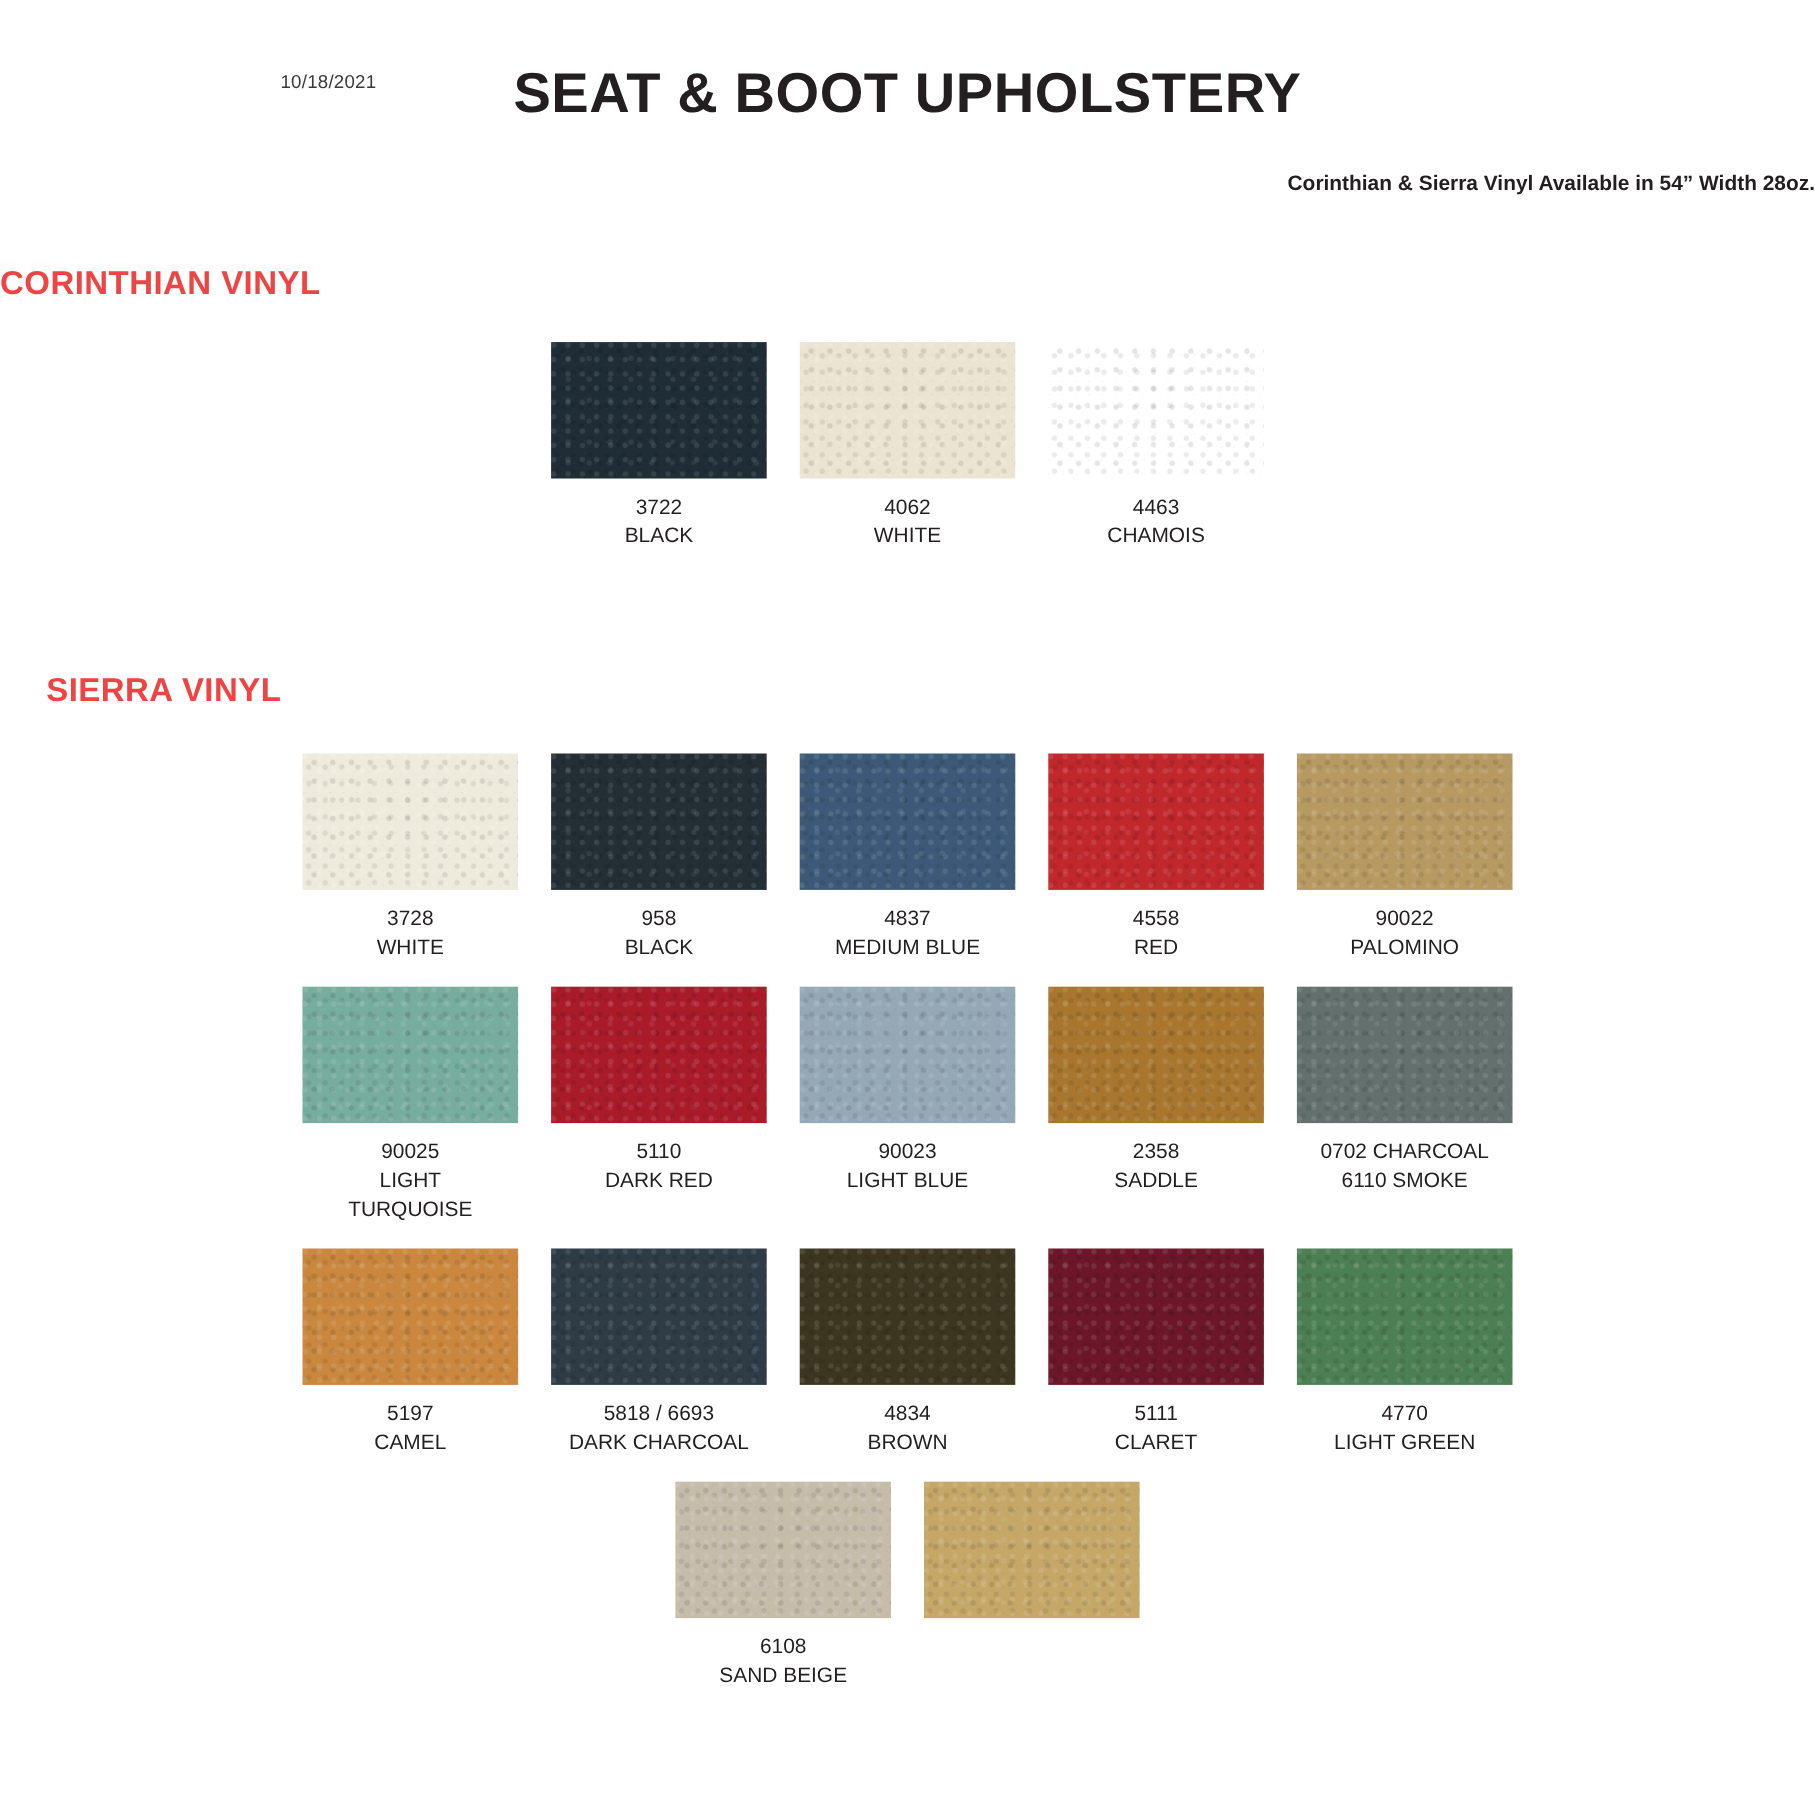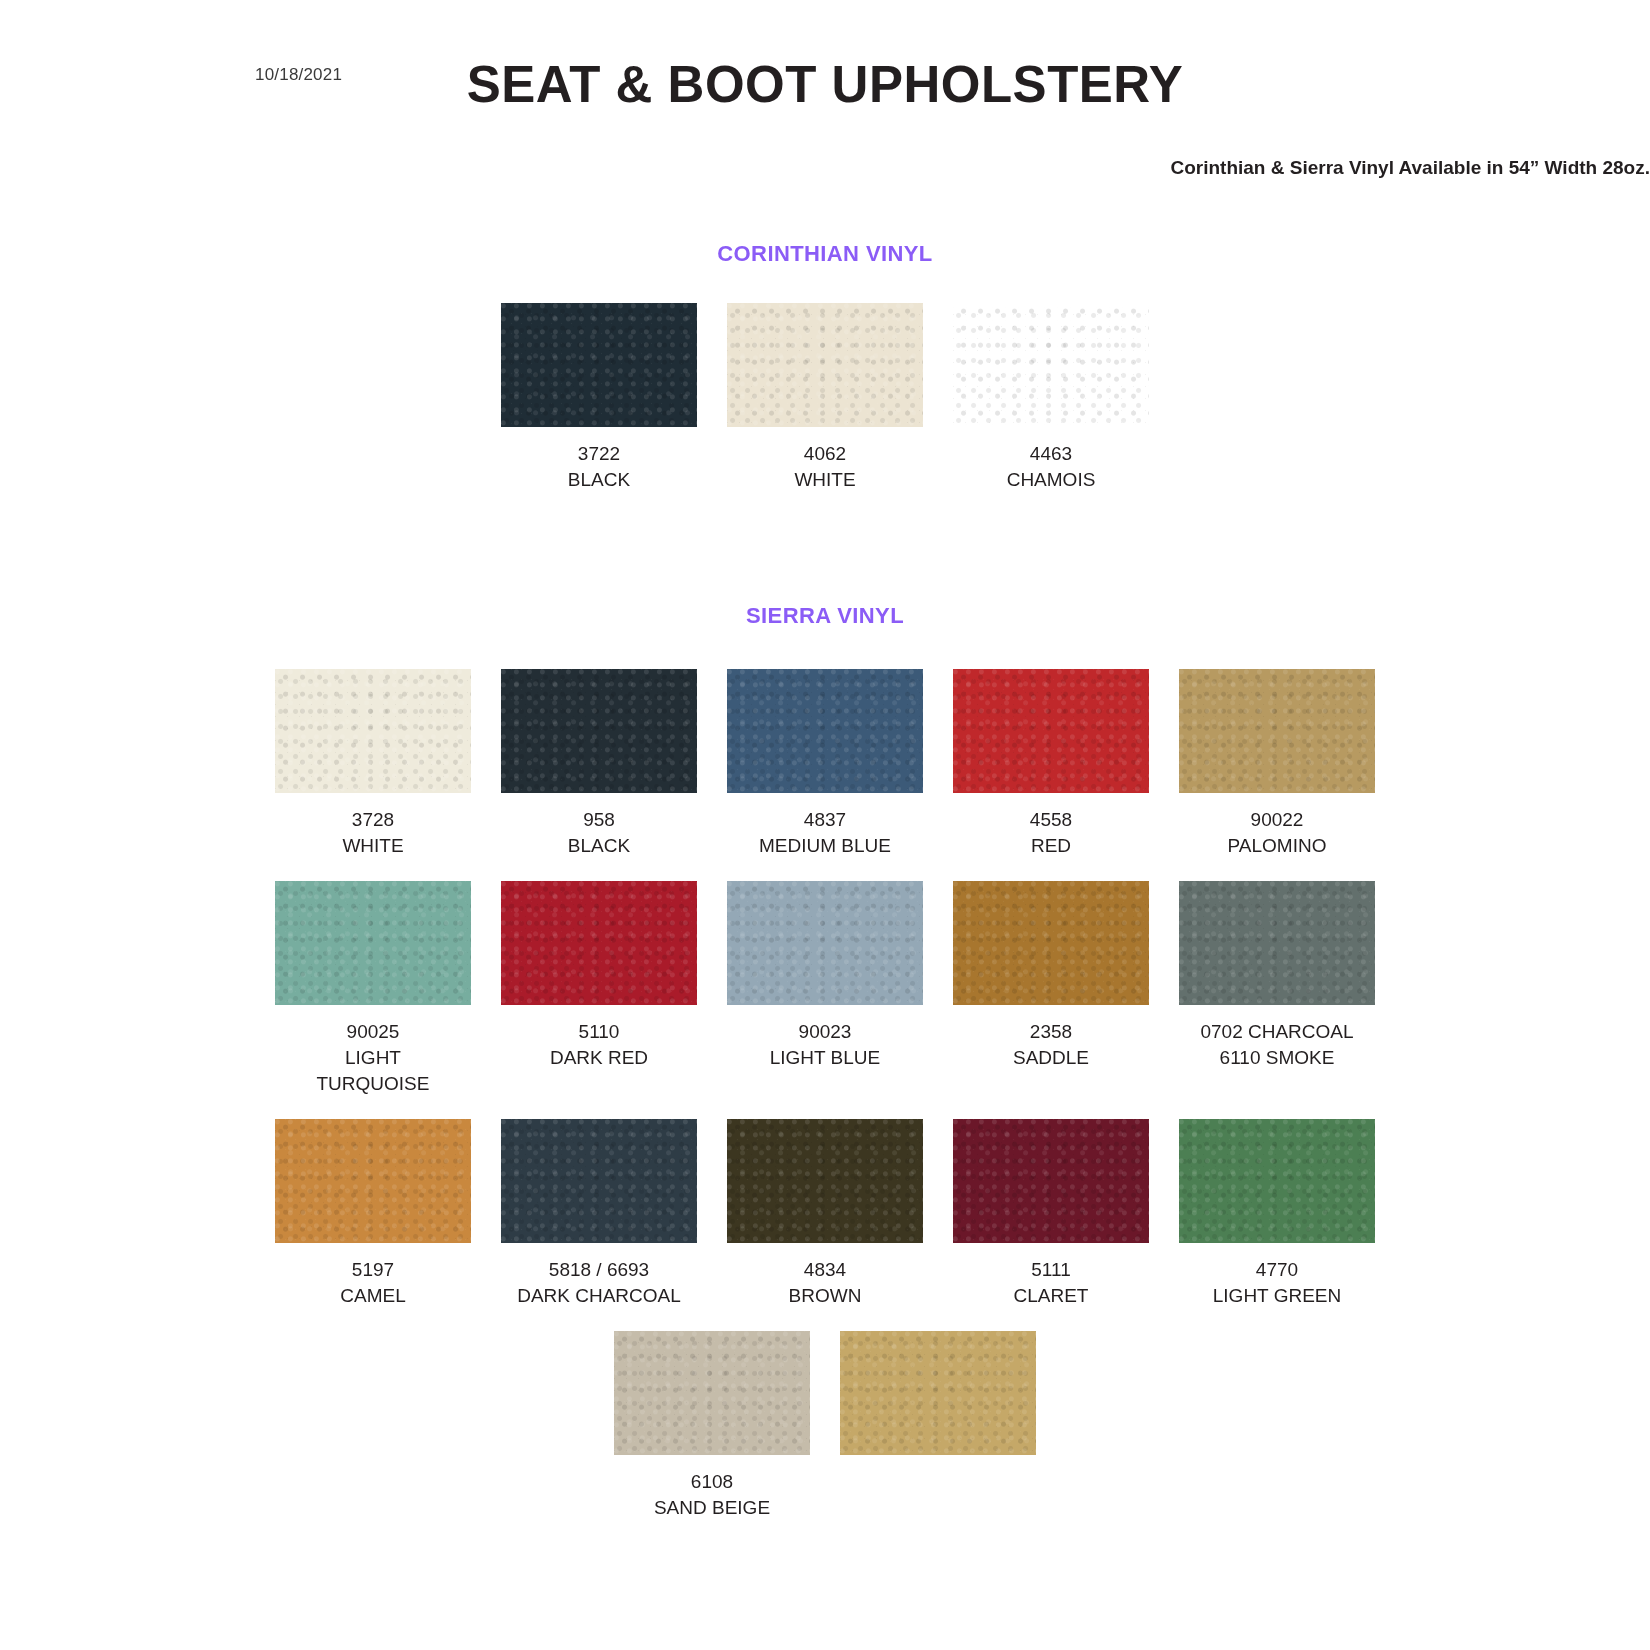--- a/index.html
+++ b/index.html
@@ -38,28 +38,27 @@
     color: #231f20;
   }
   .subtitle {
     text-align: right;
     font-size: 19px;
     font-weight: bold;
     margin-top: 43px;
     color: #231f20;
   }
   .section-title {
-    text-align: center;
-    font-size: 22px;
+    font-size: 30px;
     font-weight: bold;
     letter-spacing: 0.4px;
-    color: #8b5cf6;
+    color: #ef4444;
   }
   #corinthian-title { margin-top: 62px; }
-  #sierra-title { margin-top: 88px; }
+  #sierra-title { margin-top: 88px; padding-left: 42px; }
 
   .swatch-grid {
     display: flex;
     flex-wrap: wrap;
     justify-content: center;
   }
   .grid-corinthian {
     margin-top: 36px;
     width: 680px;
     margin-left: auto;

